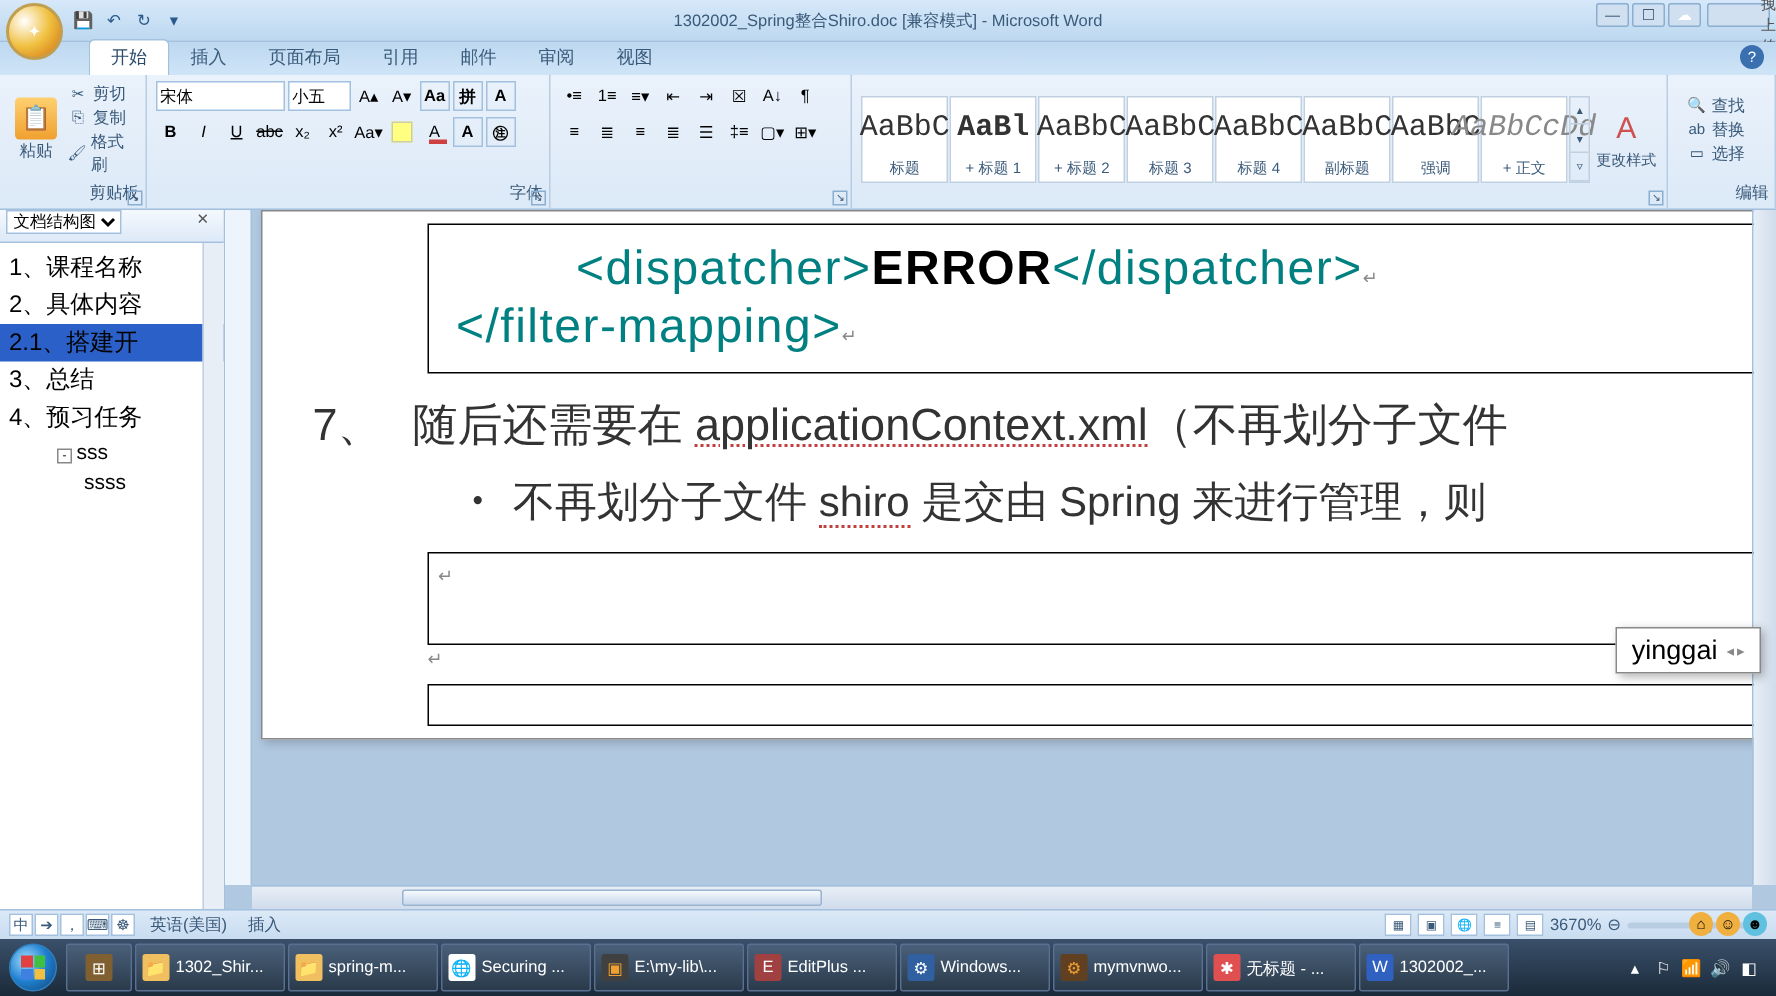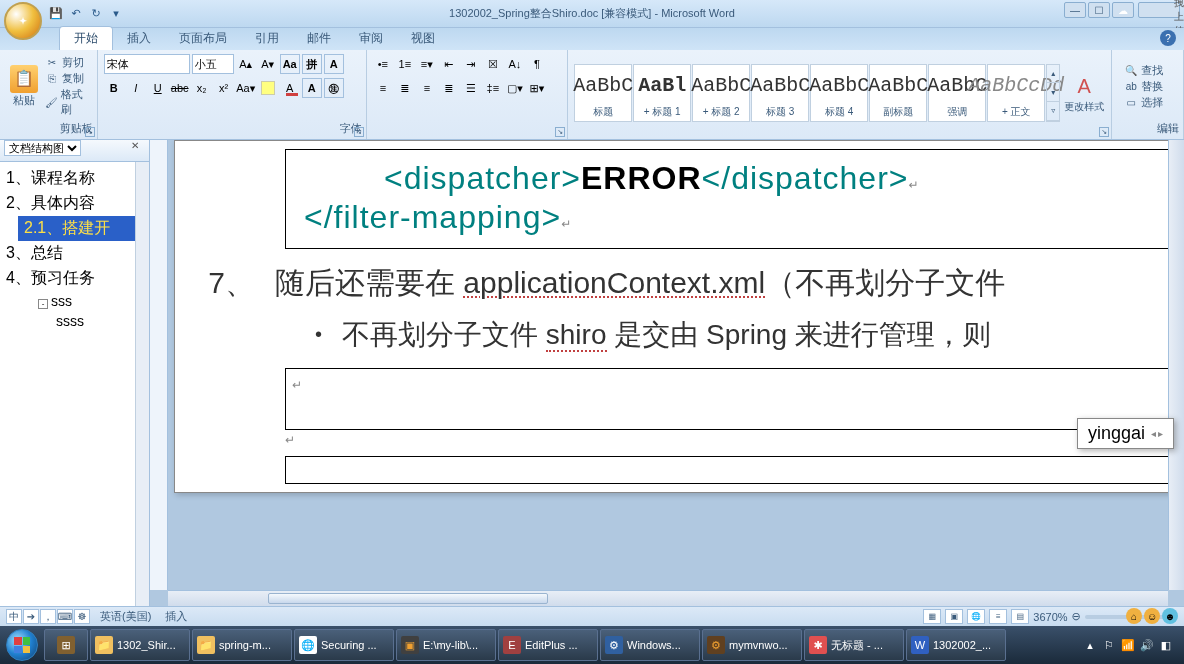--- a/index.html
+++ b/index.html
@@ -57,21 +57,21 @@
 .edit-col div { display:flex; align-items:center; gap:3px; cursor:pointer;}
 
 
 .workspace { display:flex; height: 466px; position:relative;}
 .navpane { width:150px; background:#eef4fb; border-right:1px solid #a3c0de; display:flex; flex-direction:column; }
 .nav-header { height:22px; background:linear-gradient(#f5f9fd,#dce9f7); border-bottom:1px solid #a3c0de; display:flex; align-items:flex-start; font-size:11px; padding:0 4px; justify-content:space-between;}
 .nav-header select { font-size:11px; border:1px solid #a3c0de; background:#fff; }
 .nav-close { width:14px; height:14px; font-size:10px; cursor:pointer; color:#555;}
 .nav-tree { flex:1; background:#fff; font-size:16px; padding:4px 0; overflow:hidden; position:relative; font-family: SimSun, serif;}
 .nav-item { padding:2px 6px; white-space:nowrap; cursor:pointer; color:#000;}
-.nav-item.sel { background:#2a60c8; color:#fde047; margin-left:18px;}
+.nav-item.sel { background:#2a60c8; color:#000000; }
 .nav-sub { margin-left:32px; font-size:14px;}
 .nav-sub2 { margin-left:50px; font-size:14px;}
 .nav-scroll { position:absolute; right:0; top:0; bottom:0; width:14px; background:#e8eef6; border-left:1px solid #c0d0e0;}
 .nav-expand { display:inline-block; width:10px; height:10px; border:1px solid #888; font-size:8px; line-height:8px; text-align:center; margin-right:3px; background:#fff;}
 
 
 .docarea { flex:1; background:#b0c8e0; position:relative; overflow:hidden;}
 .ruler-v { position:absolute; left:0; top:0; bottom:16px; width:18px; background:#eef4fb; border-right:1px solid #a3c0de;}
 .doc-scroll { position:absolute; right:0; top:0; bottom:16px; width:16px; background:linear-gradient(90deg,#e8eef6,#d0dcec); border-left:1px solid #a3c0de;}
 .doc-hscroll { position:absolute; left:18px; right:16px; bottom:0; height:16px; background:linear-gradient(#e8eef6,#d0dcec); border-top:1px solid #a3c0de;}

